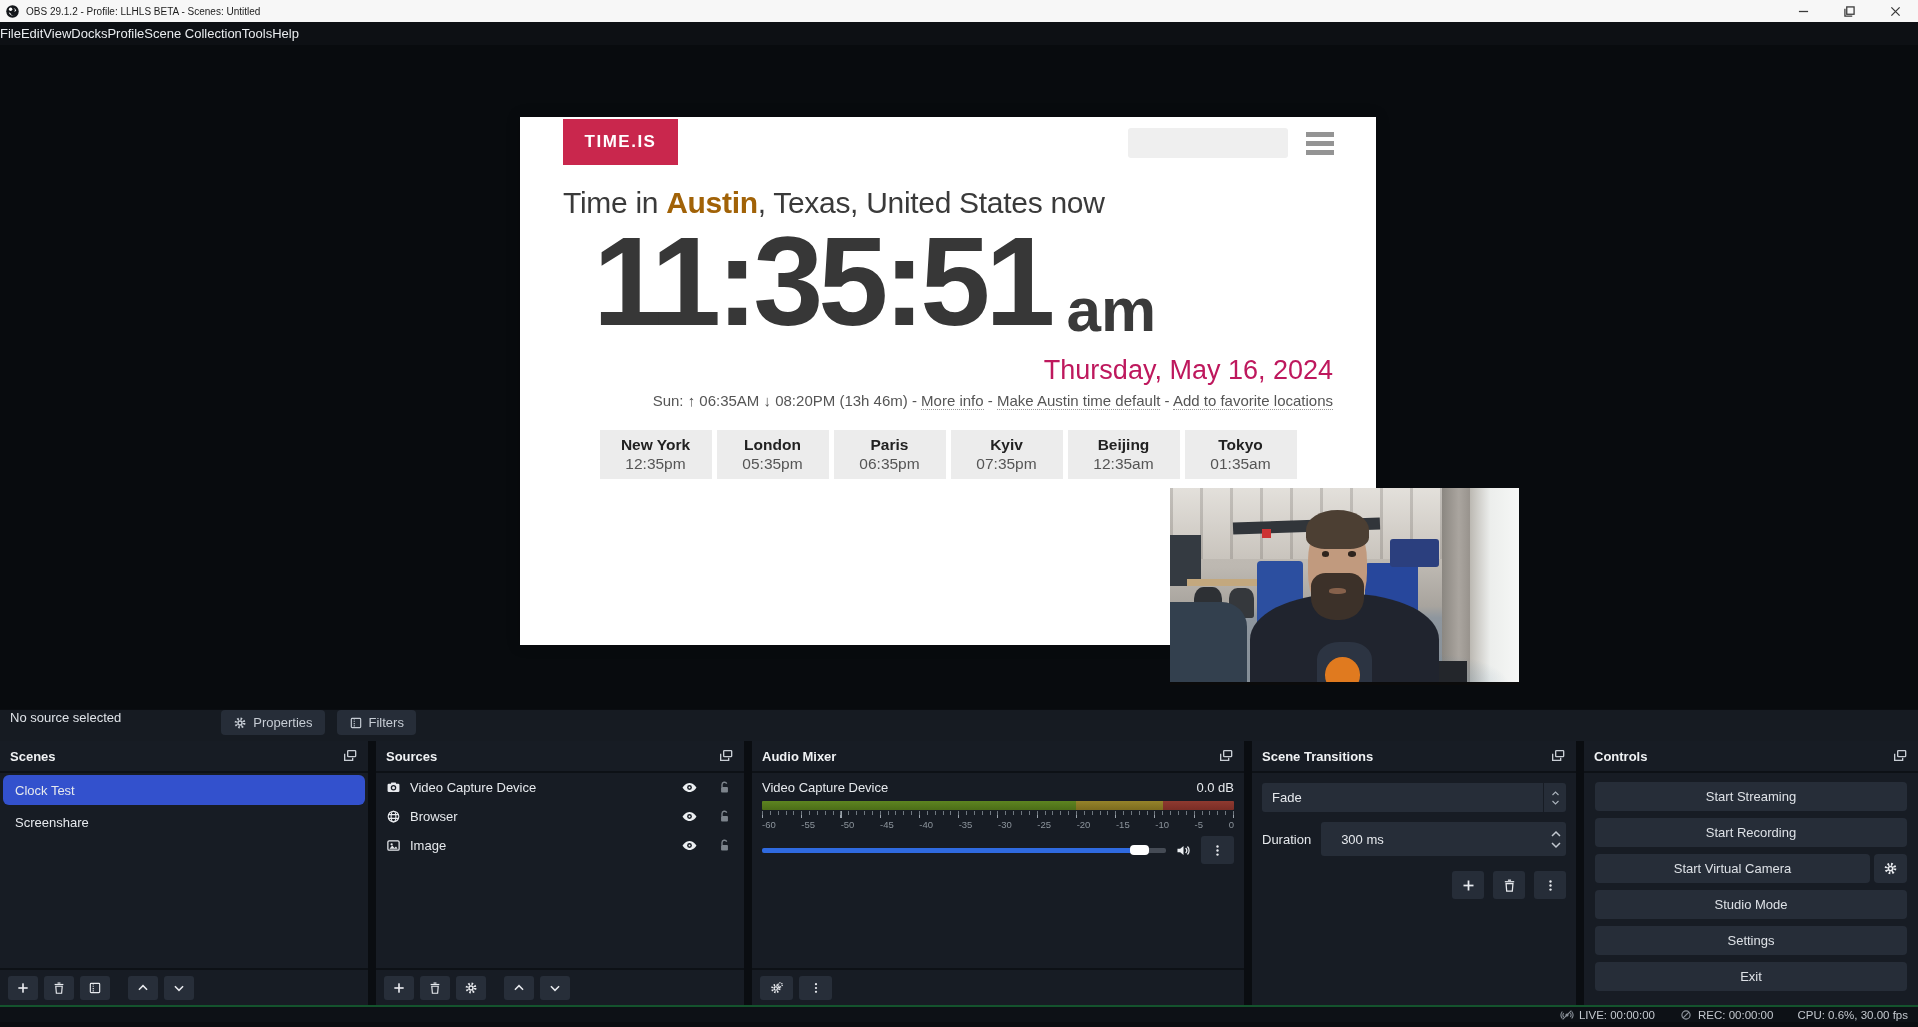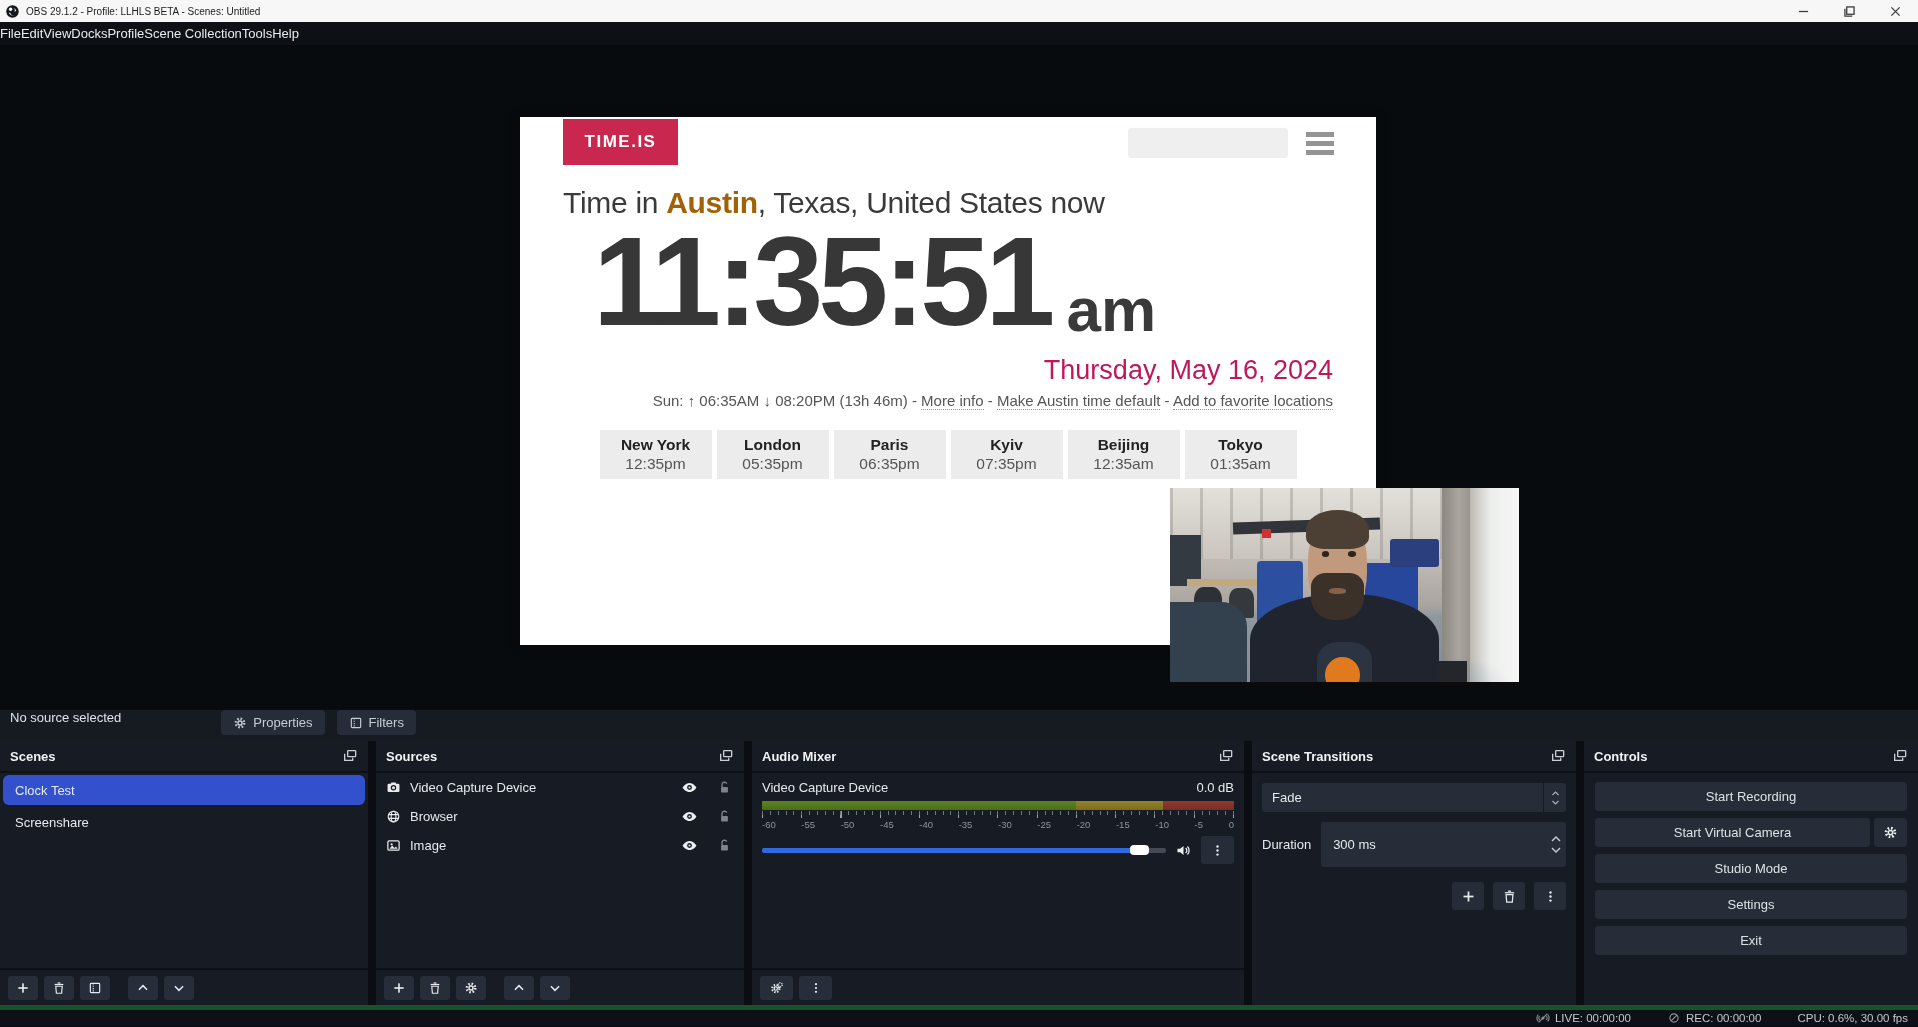--- a/index.html
+++ b/index.html
@@ -139,39 +139,39 @@
             justify-content:center;color:#e8eaee;}
   .mini-btn svg{width:15px;height:15px;}
   
   .tr-body{padding:10px 10px;color:#e6e9ed;font-size:13px;}
   .combo{height:29px;background:#262d38;border-radius:3px;display:flex;align-items:stretch;}
   .combo .val{flex:1;display:flex;align-items:center;padding-left:10px;}
   .combo .step{width:22px;border-left:1px solid #171c24;display:flex;flex-direction:column;align-items:center;
                justify-content:center;gap:2px;color:#aab2bb;}
   .combo .step svg{width:9px;height:7px;}
   .dur-row{display:flex;align-items:center;margin-top:10px;gap:10px;}
-  .dur-box{flex:1;height:45px;background:#262d38;border-radius:3px;display:flex;align-items:center;padding-left:12px;justify-content:flex-end;}
+  .dur-box{flex:1;height:34px;background:#262d38;border-radius:3px;display:flex;align-items:center;padding-left:20px;justify-content:flex-end;}
   .dur-box .step2{margin-left:auto;margin-right:4px;display:flex;flex-direction:column;gap:3px;color:#c2c8d0;}
   .dur-box .step2 svg{width:12px;height:8px;}
   .tr-btns{display:flex;justify-content:flex-end;gap:9px;margin-top:15px;}
   .tr-btn{width:32px;height:28px;border-radius:3px;background:#262d38;display:flex;align-items:center;
           justify-content:center;color:#e8eaee;}
   .tr-btn svg{width:15px;height:15px;}
   
   .ctl-body{padding:9px 11px;display:flex;flex-direction:column;gap:7px;}
   .ctl-btn{height:29px;border-radius:4px;background:#262d38;color:#dde1e6;font-size:13px;
            display:flex;align-items:center;justify-content:center;}
   .ctl-row{display:flex;gap:4px;}
   .ctl-row .ctl-btn{flex:1;}
   .ctl-gear{width:33px;height:29px;border-radius:4px;background:#262d38;display:flex;align-items:center;
             justify-content:center;color:#e8eaee;}
   .ctl-gear svg{width:15px;height:15px;}
   
   .statusbar{height:15px;background:#0d1116;display:flex;align-items:center;justify-content:flex-end;
-             gap:36px;color:#c3c8ce;font-size:11.5px;padding-right:10px;border-top:5px solid #14532d;}
+             gap:24px;color:#c3c8ce;font-size:11.5px;padding-right:10px;border-top:2px solid #14532d;}
   .status-item{display:flex;align-items:center;gap:5px;}
   .status-item svg{width:14px;height:14px;color:#8d949c;}
 </style>
 </head>
 <body>
 
 <div class="app">
 
   <div class="titlebar">
     <svg class="logo" viewBox="0 0 24 24">
@@ -592,20 +592,21 @@
 
     <div class="dock d-controls">
       <div class="dock-head">
           <span>Controls</span>
         <svg class="pop" viewBox="0 0 24 24" fill="none" stroke="currentColor" stroke-width="2">
             <rect x="8.5" y="4" width="12" height="9" rx="1"></rect>
             <path d="M4 8.5v10h12v-4"></path>
           </svg>
       </div>
       <div class="dock-body ctl-body">
+        <div class="ctl-btn">Start Streaming</div>
         <div class="ctl-btn">Start Recording</div>
         <div class="ctl-row">
           <div class="ctl-btn">Start Virtual Camera</div>
           <div class="ctl-gear">
               <svg viewBox="0 0 24 24">
                 <circle cx="12" cy="12" r="7" fill="none" stroke="currentColor" stroke-width="4.6" stroke-dasharray="2.6 2.9"></circle>
                 <circle cx="12" cy="12" r="3.4" fill="none" stroke="currentColor" stroke-width="2.4"></circle>
               </svg>
             </div>
         </div>

